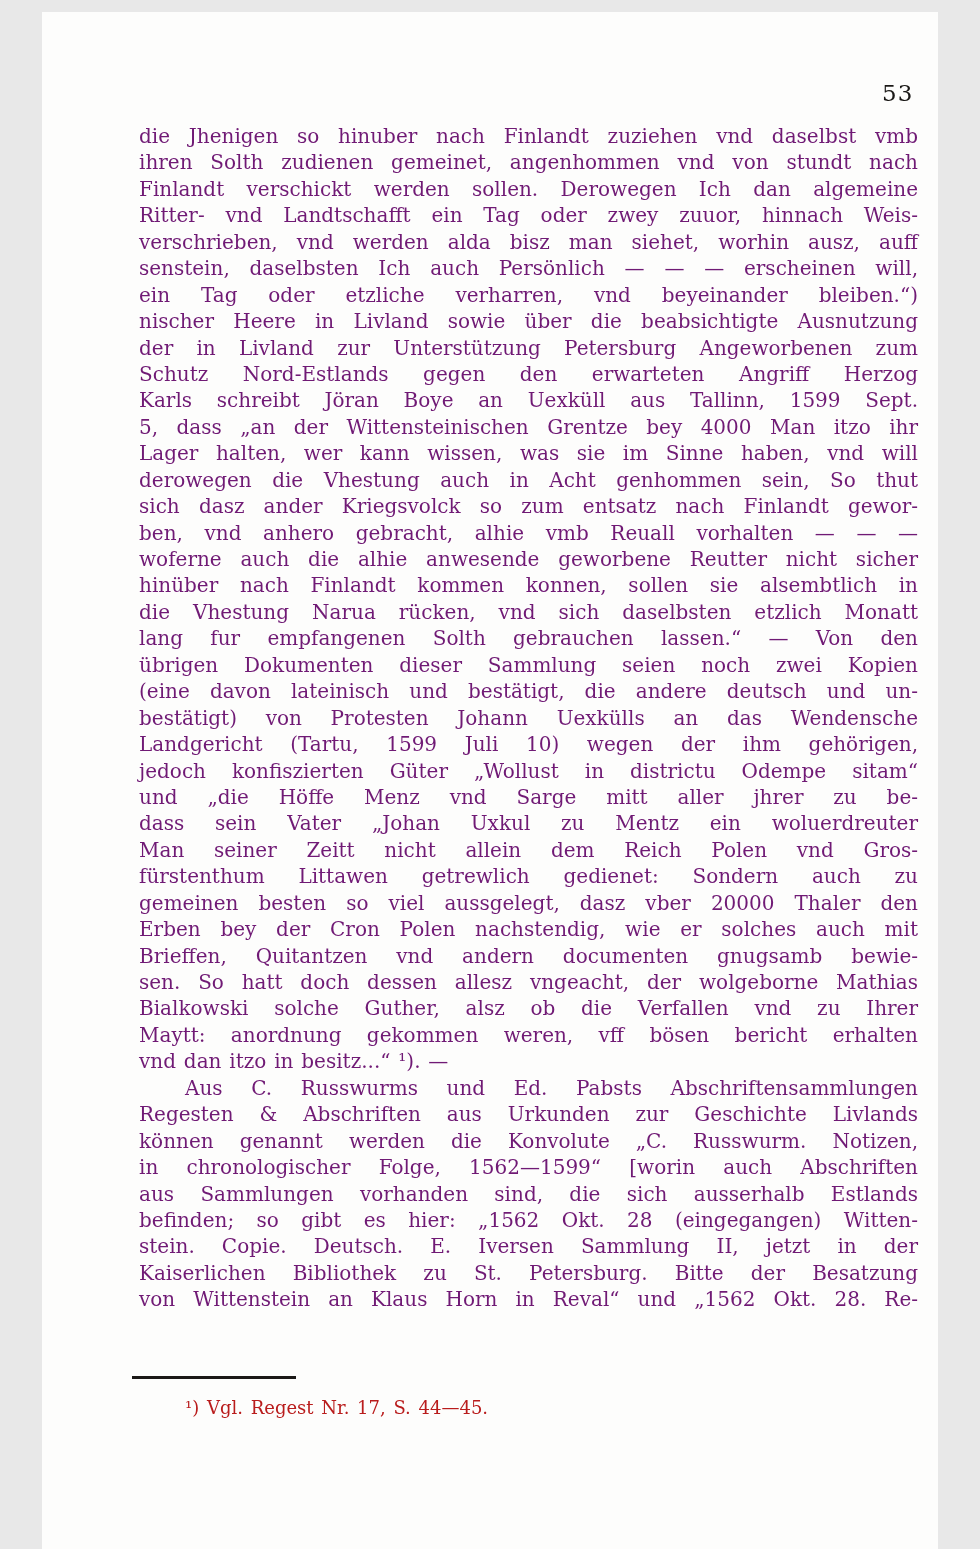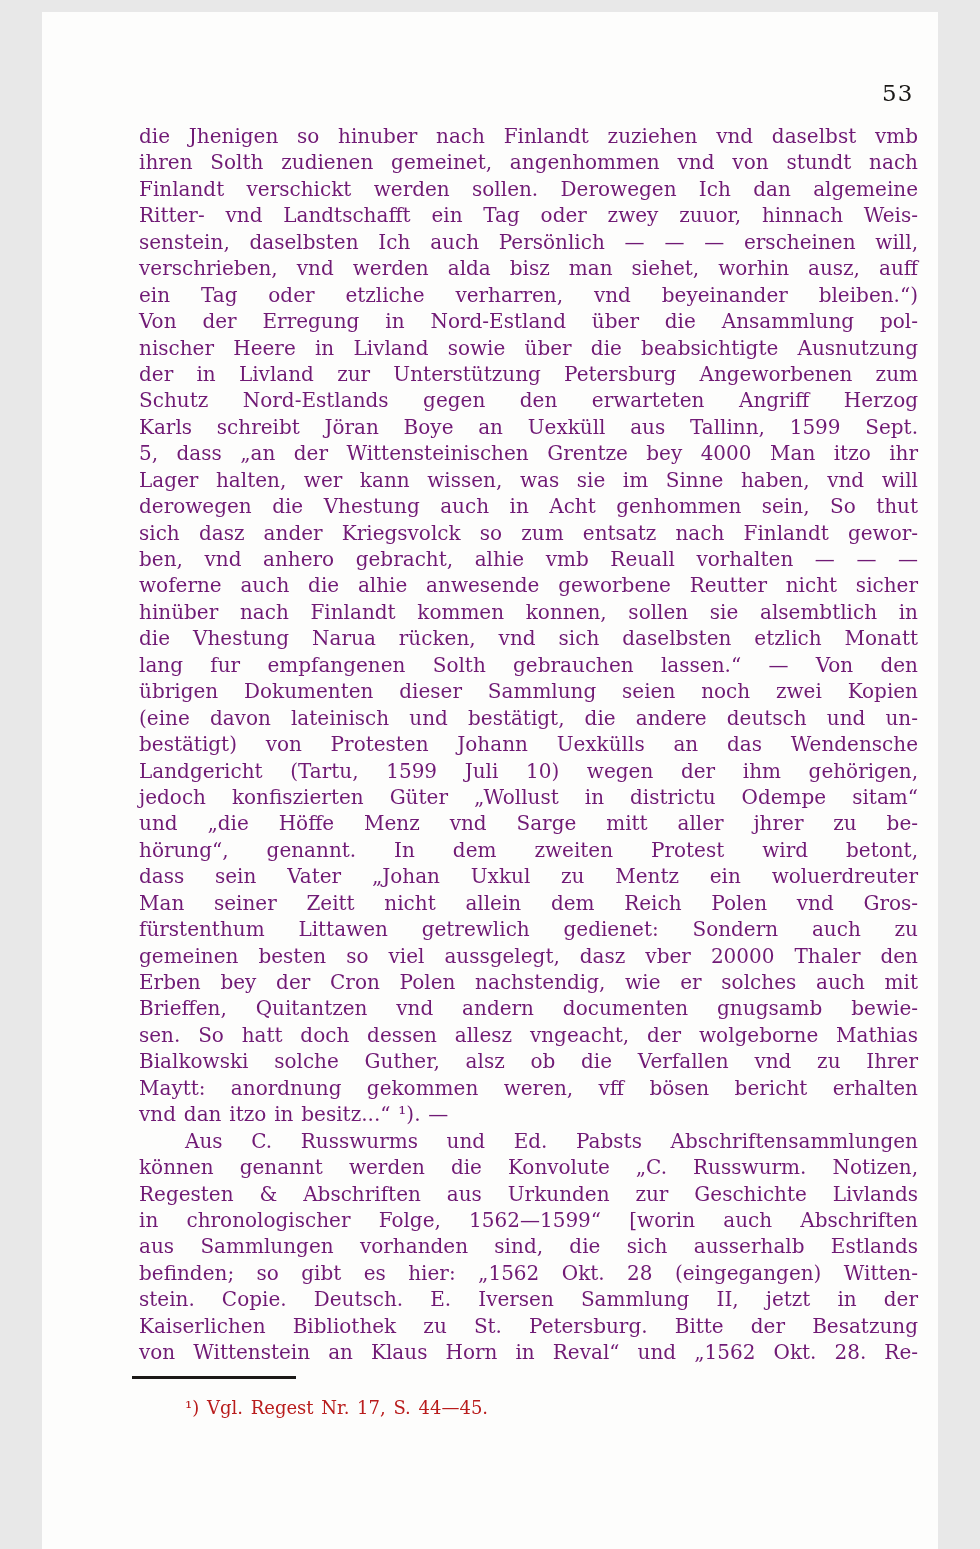--- a/index.html
+++ b/index.html
@@ -72,57 +72,55 @@
 <body>
 
 <div class="page">
   <div class="page-number">53</div>
 
   <div class="textblock" id="textblock">
       <div class="line">die Jhenigen so hinuber nach Finlandt zuziehen vnd daselbst vmb</div>
       <div class="line">ihren Solth zudienen gemeinet, angenhommen vnd von stundt nach</div>
       <div class="line">Finlandt verschickt werden sollen. Derowegen Ich dan algemeine</div>
       <div class="line">Ritter- vnd Landtschafft ein Tag oder zwey zuuor, hinnach Weis-</div>
+      <div class="line">verschrieben, vnd werden alda bisz man siehet, worhin ausz, auff</div>
       <div class="line">senstein, daselbsten Ich auch Persönlich — — — erscheinen will,</div>
-      <div class="line">verschrieben, vnd werden alda bisz man siehet, worhin ausz, auff</div>
       <div class="line">ein Tag oder etzliche verharren, vnd beyeinander bleiben.“)</div>
-      <div class="line">Von der Erregung in Nord-Estland über die Ansammlung pol-</div>
       <div class="line">nischer Heere in Livland sowie über die beabsichtigte Ausnutzung</div>
       <div class="line">der in Livland zur Unterstützung Petersburg Angeworbenen zum</div>
       <div class="line">Schutz Nord-Estlands gegen den erwarteten Angriff Herzog</div>
       <div class="line">Karls schreibt Jöran Boye an Uexküll aus Tallinn, 1599 Sept.</div>
       <div class="line">5, dass „an der Wittensteinischen Grentze bey 4000 Man itzo ihr</div>
       <div class="line">Lager halten, wer kann wissen, was sie im Sinne haben, vnd will</div>
       <div class="line">derowegen die Vhestung auch in Acht genhommen sein, So thut</div>
       <div class="line">sich dasz ander Kriegsvolck so zum entsatz nach Finlandt gewor-</div>
       <div class="line">ben, vnd anhero gebracht, alhie vmb Reuall vorhalten — — —</div>
       <div class="line">woferne auch die alhie anwesende geworbene Reutter nicht sicher</div>
       <div class="line">hinüber nach Finlandt kommen konnen, sollen sie alsembtlich in</div>
       <div class="line">die Vhestung Narua rücken, vnd sich daselbsten etzlich Monatt</div>
       <div class="line">lang fur empfangenen Solth gebrauchen lassen.“ — Von den</div>
       <div class="line">übrigen Dokumenten dieser Sammlung seien noch zwei Kopien</div>
       <div class="line">(eine davon lateinisch und bestätigt, die andere deutsch und un-</div>
       <div class="line">bestätigt) von Protesten Johann Uexkülls an das Wendensche</div>
       <div class="line">Landgericht (Tartu, 1599 Juli 10) wegen der ihm gehörigen,</div>
       <div class="line">jedoch konfiszierten Güter „Wollust in districtu Odempe sitam“</div>
       <div class="line">und „die Höffe Menz vnd Sarge mitt aller jhrer zu be-</div>
-      <div class="line">hörung“, genannt. In dem zweiten Protest wird betont,</div>
       <div class="line">dass sein Vater „Johan Uxkul zu Mentz ein woluerdreuter</div>
       <div class="line">Man seiner Zeitt nicht allein dem Reich Polen vnd Gros-</div>
       <div class="line">fürstenthum Littawen getrewlich gedienet: Sondern auch zu</div>
       <div class="line">gemeinen besten so viel aussgelegt, dasz vber 20000 Thaler den</div>
       <div class="line">Erben bey der Cron Polen nachstendig, wie er solches auch mit</div>
       <div class="line">Brieffen, Quitantzen vnd andern documenten gnugsamb bewie-</div>
       <div class="line">sen. So hatt doch dessen allesz vngeacht, der wolgeborne Mathias</div>
       <div class="line">Bialkowski solche Guther, alsz ob die Verfallen vnd zu Ihrer</div>
       <div class="line">Maytt: anordnung gekommen weren, vff bösen bericht erhalten</div>
       <div class="line no-justify">vnd dan itzo in besitz...“ ¹). —</div>
       <div class="line indent">Aus C. Russwurms und Ed. Pabsts Abschriftensammlungen</div>
+      <div class="line">Regesten &amp; Abschriften aus Urkunden zur Geschichte Livlands</div>
       <div class="line">können genannt werden die Konvolute „C. Russwurm. Notizen,</div>
-      <div class="line">Regesten &amp; Abschriften aus Urkunden zur Geschichte Livlands</div>
       <div class="line">in chronologischer Folge, 1562—1599“ [worin auch Abschriften</div>
       <div class="line">aus Sammlungen vorhanden sind, die sich ausserhalb Estlands</div>
       <div class="line">befinden; so gibt es hier: „1562 Okt. 28 (eingegangen) Witten-</div>
       <div class="line">stein. Copie. Deutsch. E. Iversen Sammlung II, jetzt in der</div>
       <div class="line">Kaiserlichen Bibliothek zu St. Petersburg. Bitte der Besatzung</div>
       <div class="line">von Wittenstein an Klaus Horn in Reval“ und „1562 Okt. 28. Re-</div>
     </div>
 
   <div class="footnote-rule"></div>
 

